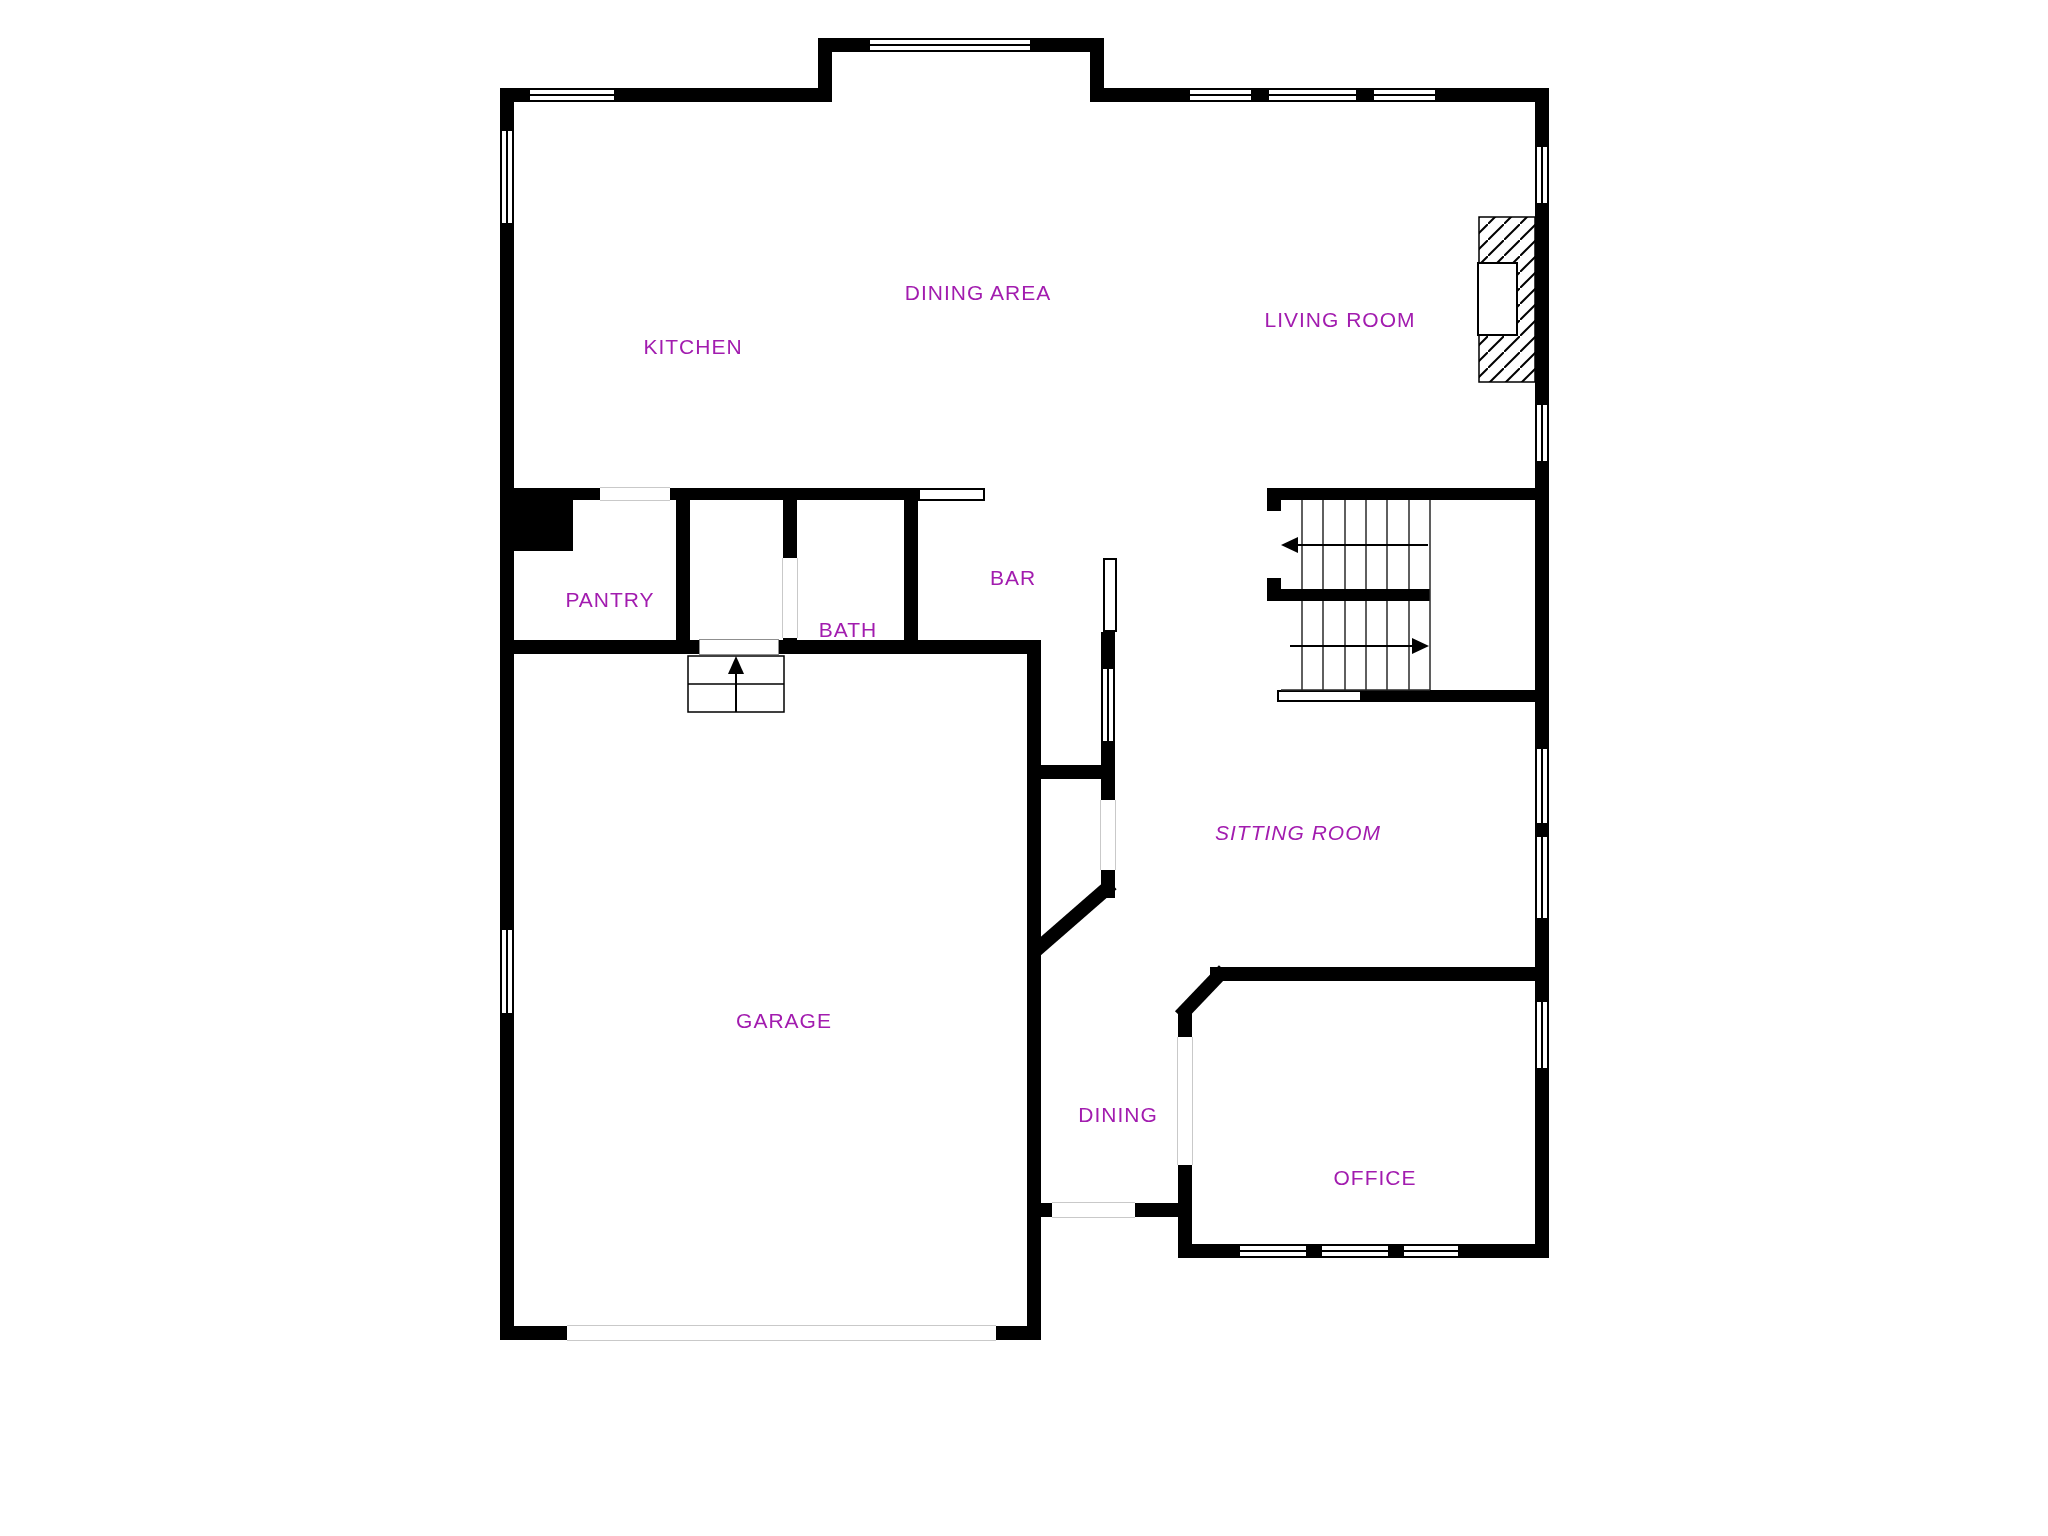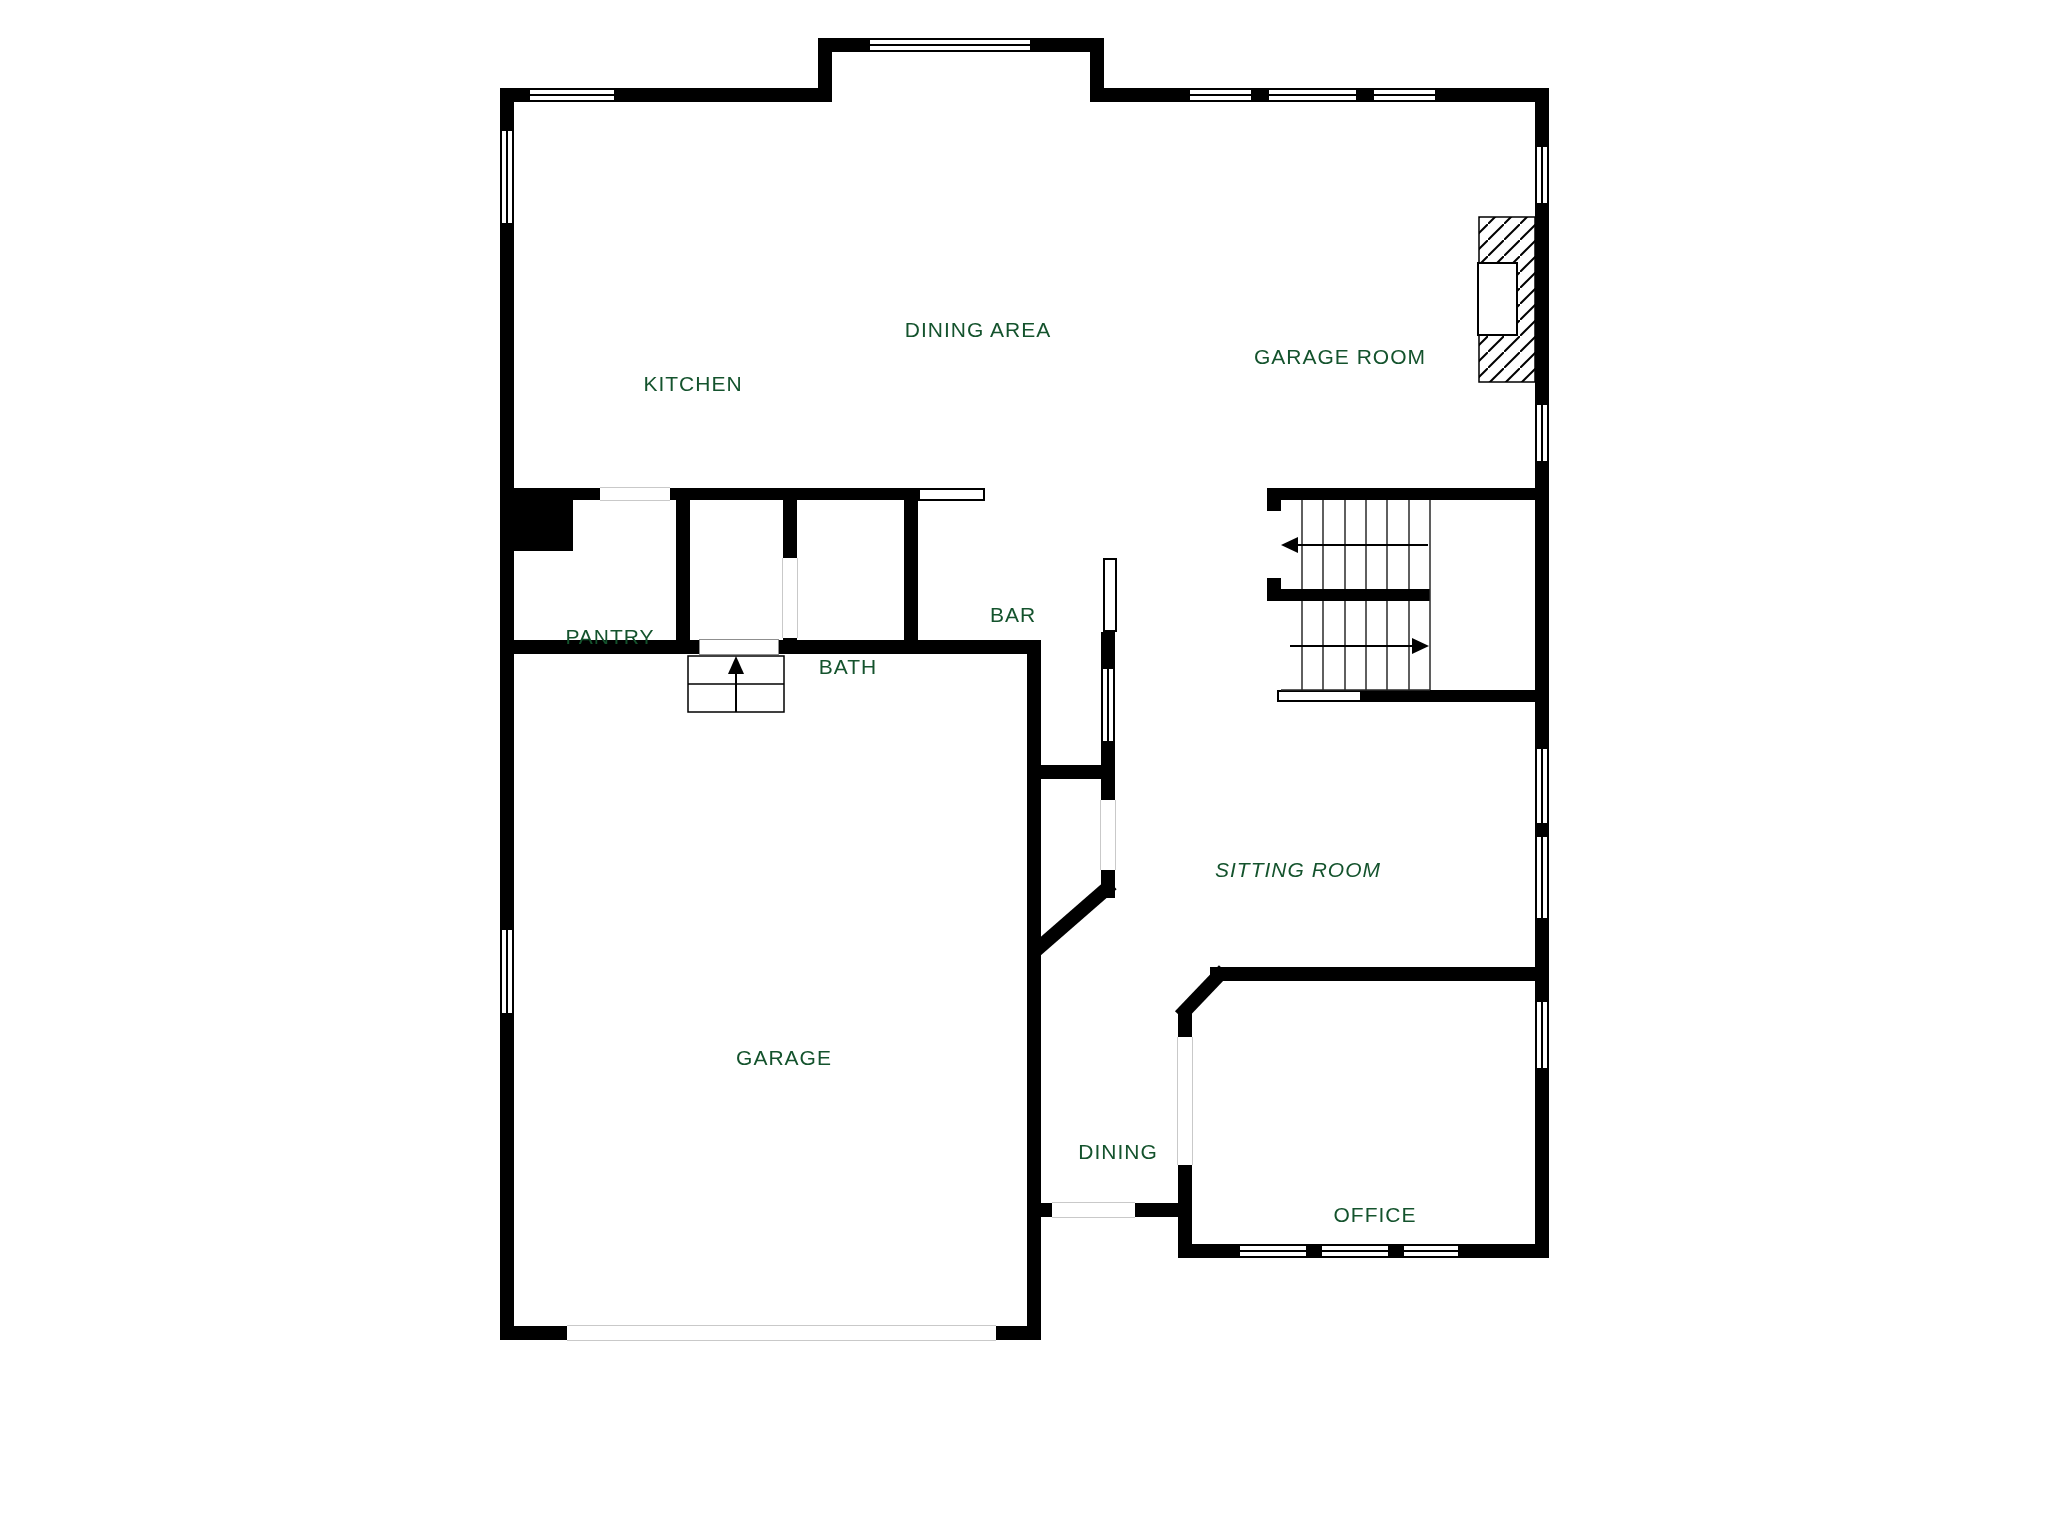--- a/index.html
+++ b/index.html
@@ -23,21 +23,21 @@
   .door-h::before { content:""; position:absolute; left:0; right:0; top:0; height:1px; background:#c9c9c9; }
   .door-h::after  { content:""; position:absolute; left:0; right:0; bottom:0; height:1px; background:#c9c9c9; }
   .door-v::before { content:""; position:absolute; top:0; bottom:0; left:0; width:1px; background:#c9c9c9; }
   .door-v::after  { content:""; position:absolute; top:0; bottom:0; right:0; width:1px; background:#c9c9c9; }
   .opening { border:1px solid #8f8f8f; box-sizing:border-box; }
 
   #overlay { position:absolute; left:0; top:0; z-index:3; pointer-events:none; }
 
   .room-label {
     position:absolute; transform:translate(-50%,-50%);
-    font-size:21px; letter-spacing:1px; color:#14532d; white-space:nowrap; z-index:4;margin-top:37px;
+    font-size:21px; letter-spacing:1px; color:#a21caf; white-space:nowrap; z-index:4;
   }
   .disclaimer {
     position:absolute; transform:translate(-50%,-50%);
     font-size:22px; letter-spacing:0.5px; color:#9b9b9b; white-space:nowrap; z-index:4;
   }
 </style>
 </head>
 <body>
 
 <div id="canvas">
@@ -152,21 +152,21 @@
     <polygon points="736,656 728,674 744,674" fill="#000"></polygon>
 
     <g>
       <rect x="1479" y="217" width="56" height="165" fill="url(#hatch)" stroke="#000" stroke-width="1.5"></rect>
       <rect x="1478" y="263" width="39" height="72" fill="#fff" stroke="#000" stroke-width="2"></rect>
     </g>
   </svg>
 
   <span class="room-label" style="left:693px;  top:347px;">KITCHEN</span>
   <span class="room-label" style="left:978px;  top:293px;">DINING AREA</span>
-  <span class="room-label" style="left:1340px; top:320px;">GARAGE ROOM</span>
+  <span class="room-label" style="left:1340px; top:320px;">LIVING ROOM</span>
   <span class="room-label" style="left:610px;  top:600px;">PANTRY</span>
   <span class="room-label" style="left:848px;  top:630px;">BATH</span>
   <span class="room-label" style="left:1013px; top:578px;">BAR</span>
   <span class="room-label" style="left:1298px; top:833px;font-style:italic;">SITTING ROOM</span>
   <span class="room-label" style="left:784px;  top:1021px;">GARAGE</span>
   <span class="room-label" style="left:1118px; top:1115px;">DINING</span>
   <span class="room-label" style="left:1375px; top:1178px;">OFFICE</span>
 
 
 </div>

